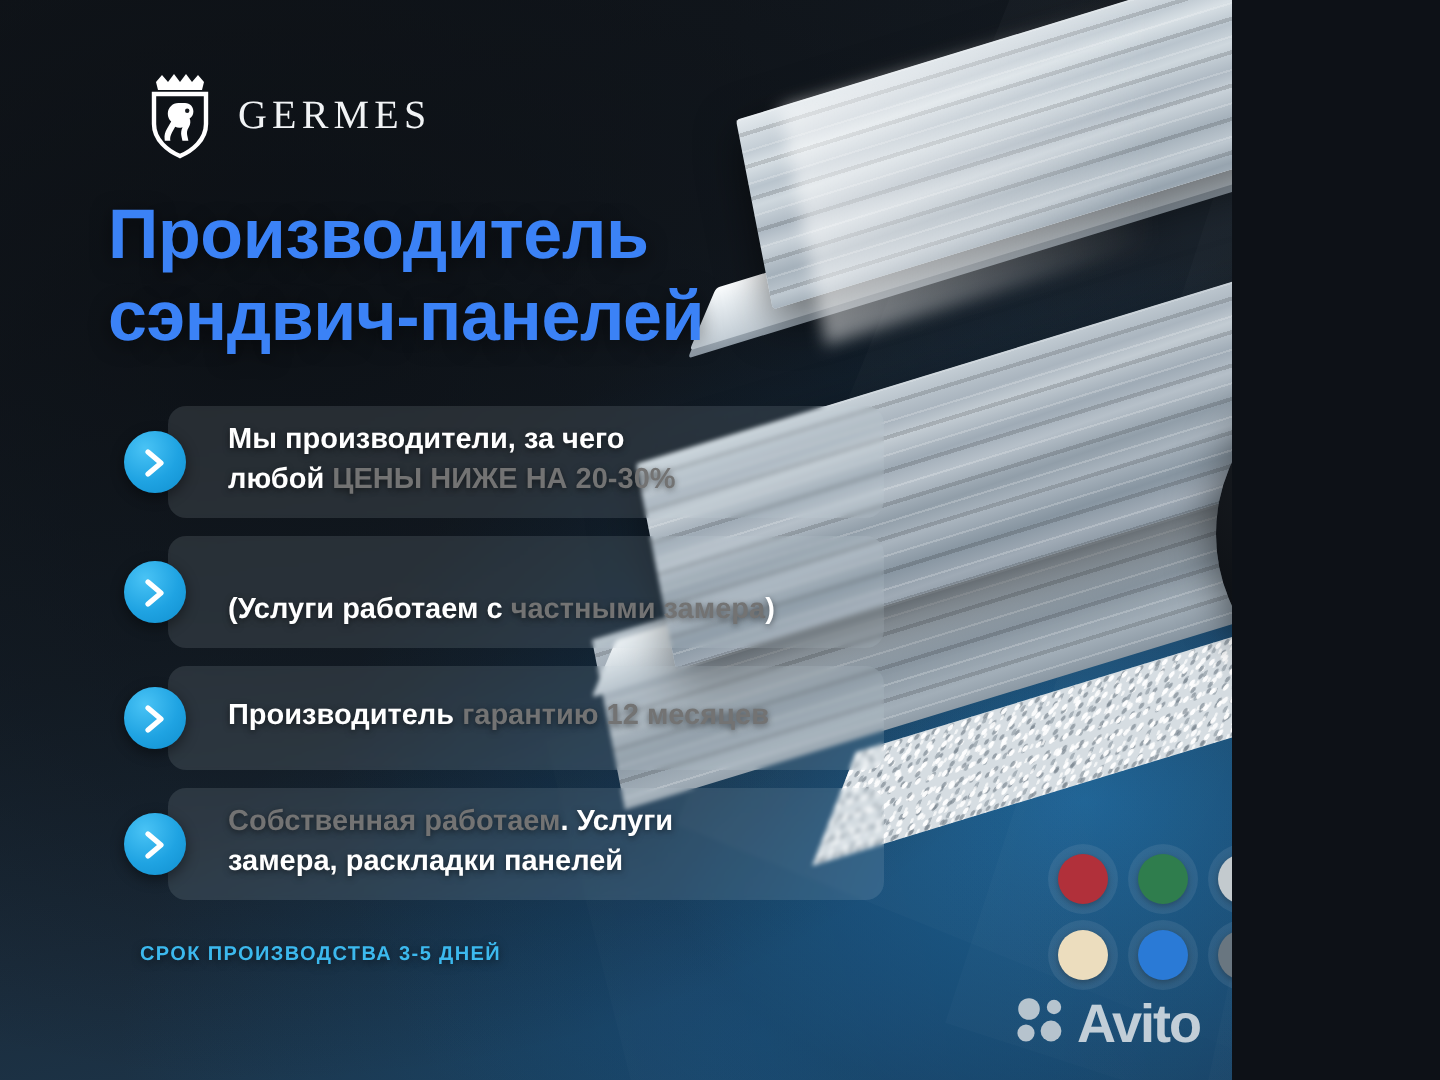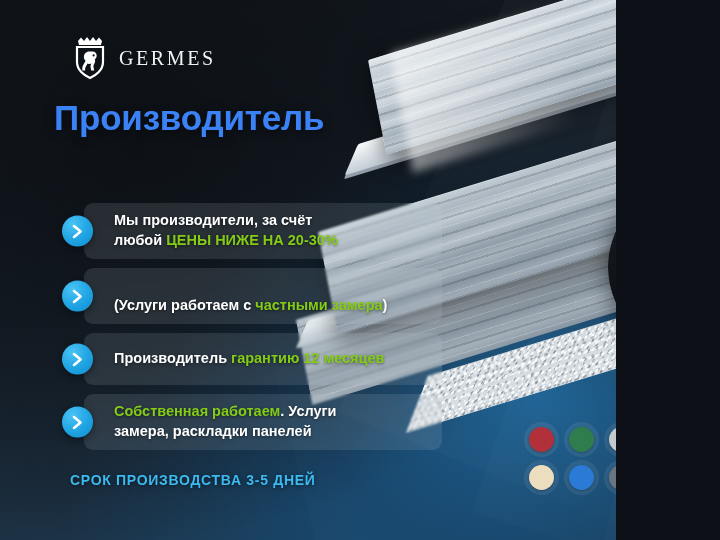--- a/index.html
+++ b/index.html
@@ -149,35 +149,35 @@
     border-radius:9px;
     padding:8px 14px 9px 30px;
     min-height:52px;
     display:flex;align-items:center;
     backdrop-filter:blur(1px);
   }
   .bullet-text{
     color:#ffffff;font-size:14.5px;font-weight:bold;line-height:1.35;
     text-shadow:0 1px 3px rgba(0,0,0,.5);
   }
-  .hi{color:#84cc16;}
+  .hi{color:#737373;}
   .chev{
     position:absolute;left:0;top:50%;transform:translateY(-50%);
     width:31px;height:31px;border-radius:50%;
     background:radial-gradient(circle at 34% 28%, #49c3f5 0%, #1fa3e2 55%, #108fcf 100%);
     box-shadow:0 2px 7px rgba(0,0,0,.45);
     display:flex;align-items:center;justify-content:center;
     z-index:2;
   }
   .chev svg{display:block;}
 
   
   .footer-note{
     position:absolute;left:70px;top:472px;
-    color:#3cb9ee;font-size:14px;font-weight:bold;letter-spacing:.7px;
+    color:#3cb9ee;font-size:10px;font-weight:bold;letter-spacing:.7px;
     text-shadow:0 1px 4px rgba(0,0,0,.5);
   }
 
   
   .swatches{
     position:absolute;left:521px;top:420px;
     display:grid;grid-template-columns:repeat(4,40px);
     grid-auto-rows:38px;
   }
   .sw-cell{display:flex;align-items:center;justify-content:center;}
@@ -237,33 +237,34 @@
                  l.1 .5 h-2.8 l-.1-1 c-.2-1.8.2-3.3 1.2-5 l2.1-3.6 c-1.1-1-1.7-2.4-1.7-3.9
                  c0-3 2.3-5.4 5.3-5.4 Z" fill="#ffffff"></path>
         <circle cx="21.6" cy="19.4" r="1.1" fill="#16191d"></circle>
       </svg>
     </span>
     <span class="logo-word">GERMES</span>
   </div>
 
   <div class="headline">
     <span class="l1">Производитель</span>
+    <span class="l2">сэндвич-панелей</span>
   </div>
 
   <div class="bullets">
 
     <div class="bullet">
       <span class="chev">
         <svg width="13" height="14" viewBox="0 0 13 14">
           <path d="M3 1.5 L9.5 7 L3 12.5" fill="none" stroke="#ffffff" stroke-width="2.6" stroke-linecap="round" stroke-linejoin="round"></path>
         </svg>
       </span>
       <div class="bullet-box">
         <div class="bullet-text">
-          <span>Мы производители, за счёт</span><br>
+          <span>Мы производители, за чего</span><br>
           <span>любой </span><span class="hi">ЦЕНЫ НИЖЕ НА 20-30%</span>
         </div>
       </div>
     </div>
 
     <div class="bullet">
       <span class="chev">
         <svg width="13" height="14" viewBox="0 0 13 14">
           <path d="M3 1.5 L9.5 7 L3 12.5" fill="none" stroke="#ffffff" stroke-width="2.6" stroke-linecap="round" stroke-linejoin="round"></path>
         </svg>
@@ -327,14 +328,25 @@
         <span class="sw" id="sw5" style="background: rgb(42, 122, 214);"></span>
       </div>
     <div class="sw-cell">
         <span class="sw" id="sw6" style="background: rgb(105, 118, 128);"></span>
       </div>
     <div class="sw-cell">
         <span class="sw" id="sw7" style="background: rgb(166, 91, 60);"></span>
       </div>
   </div>
 
+  <div class="avito">
+    <span>
+      <svg width="26" height="24" viewBox="0 0 26 24">
+        <circle cx="6.5" cy="6.5" r="5.4" fill="#d8dde1"></circle>
+        <circle cx="19" cy="5.5" r="3.6" fill="#d8dde1"></circle>
+        <circle cx="5" cy="18.5" r="4.3" fill="#d8dde1"></circle>
+        <circle cx="17.5" cy="17.5" r="5.2" fill="#d8dde1"></circle>
+      </svg>
+    </span>
+    <span class="avito-word">Avito</span>
+  </div>
 
 </div>
 
 </body></html>

